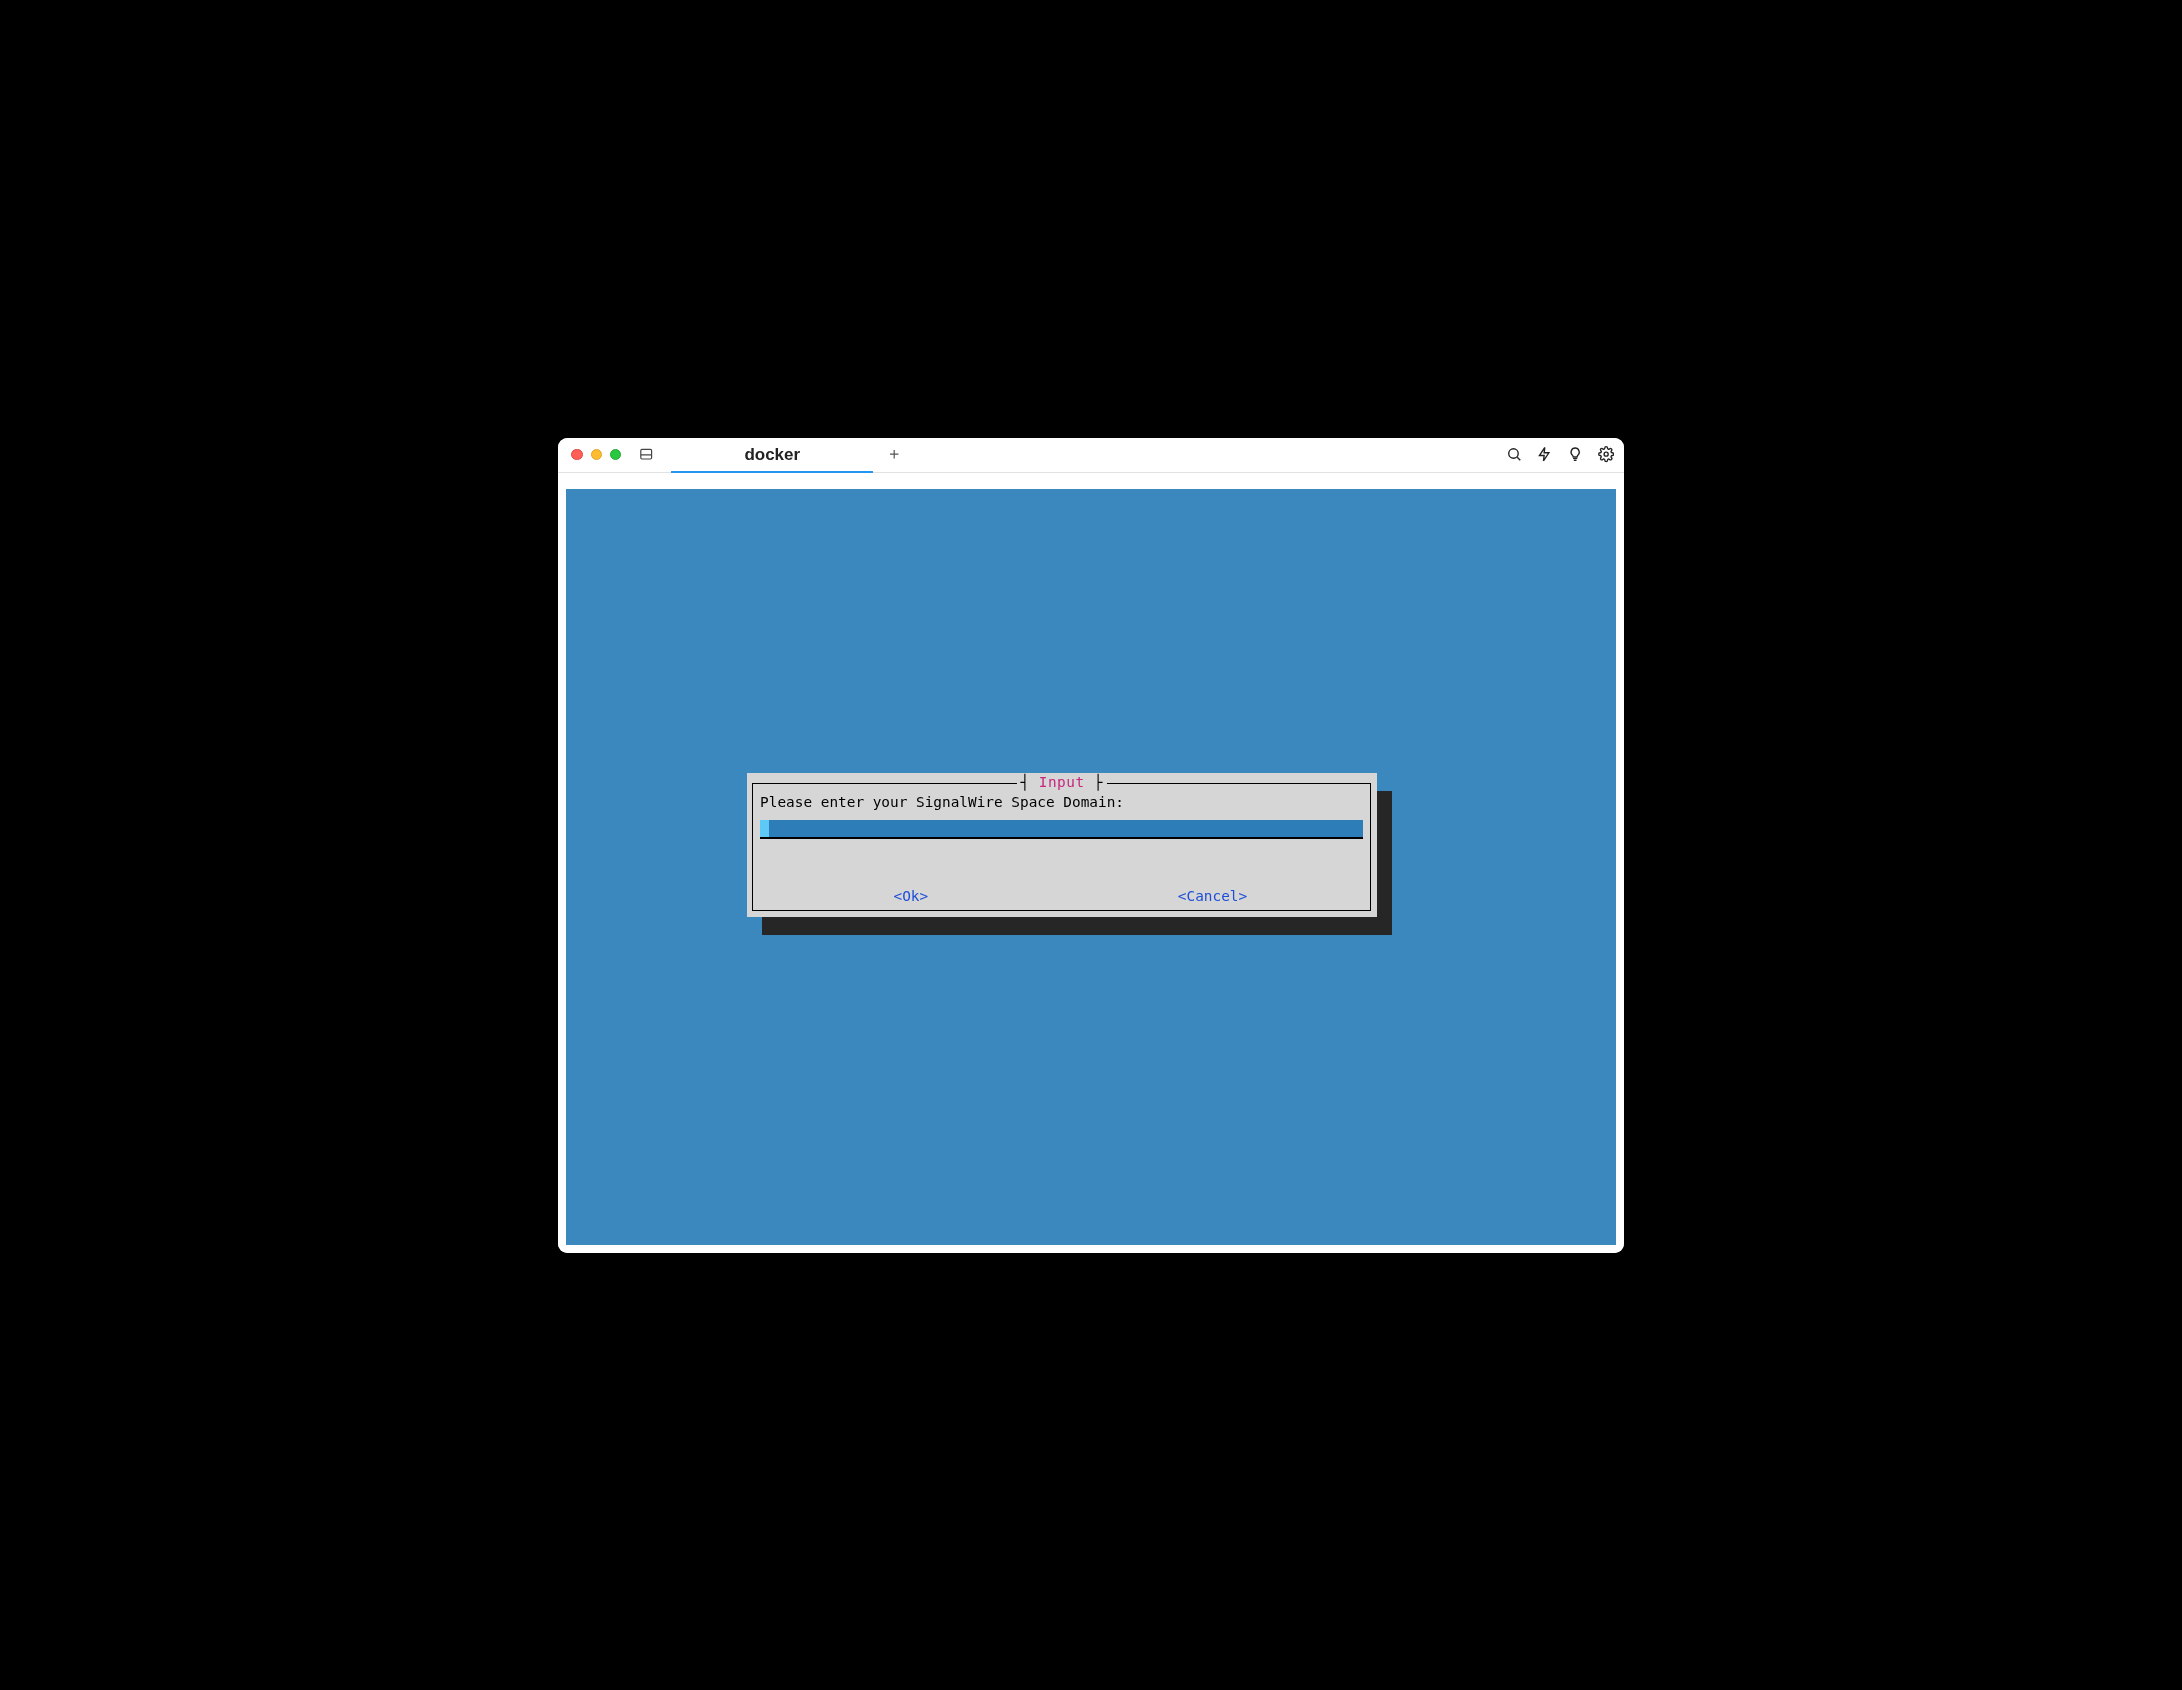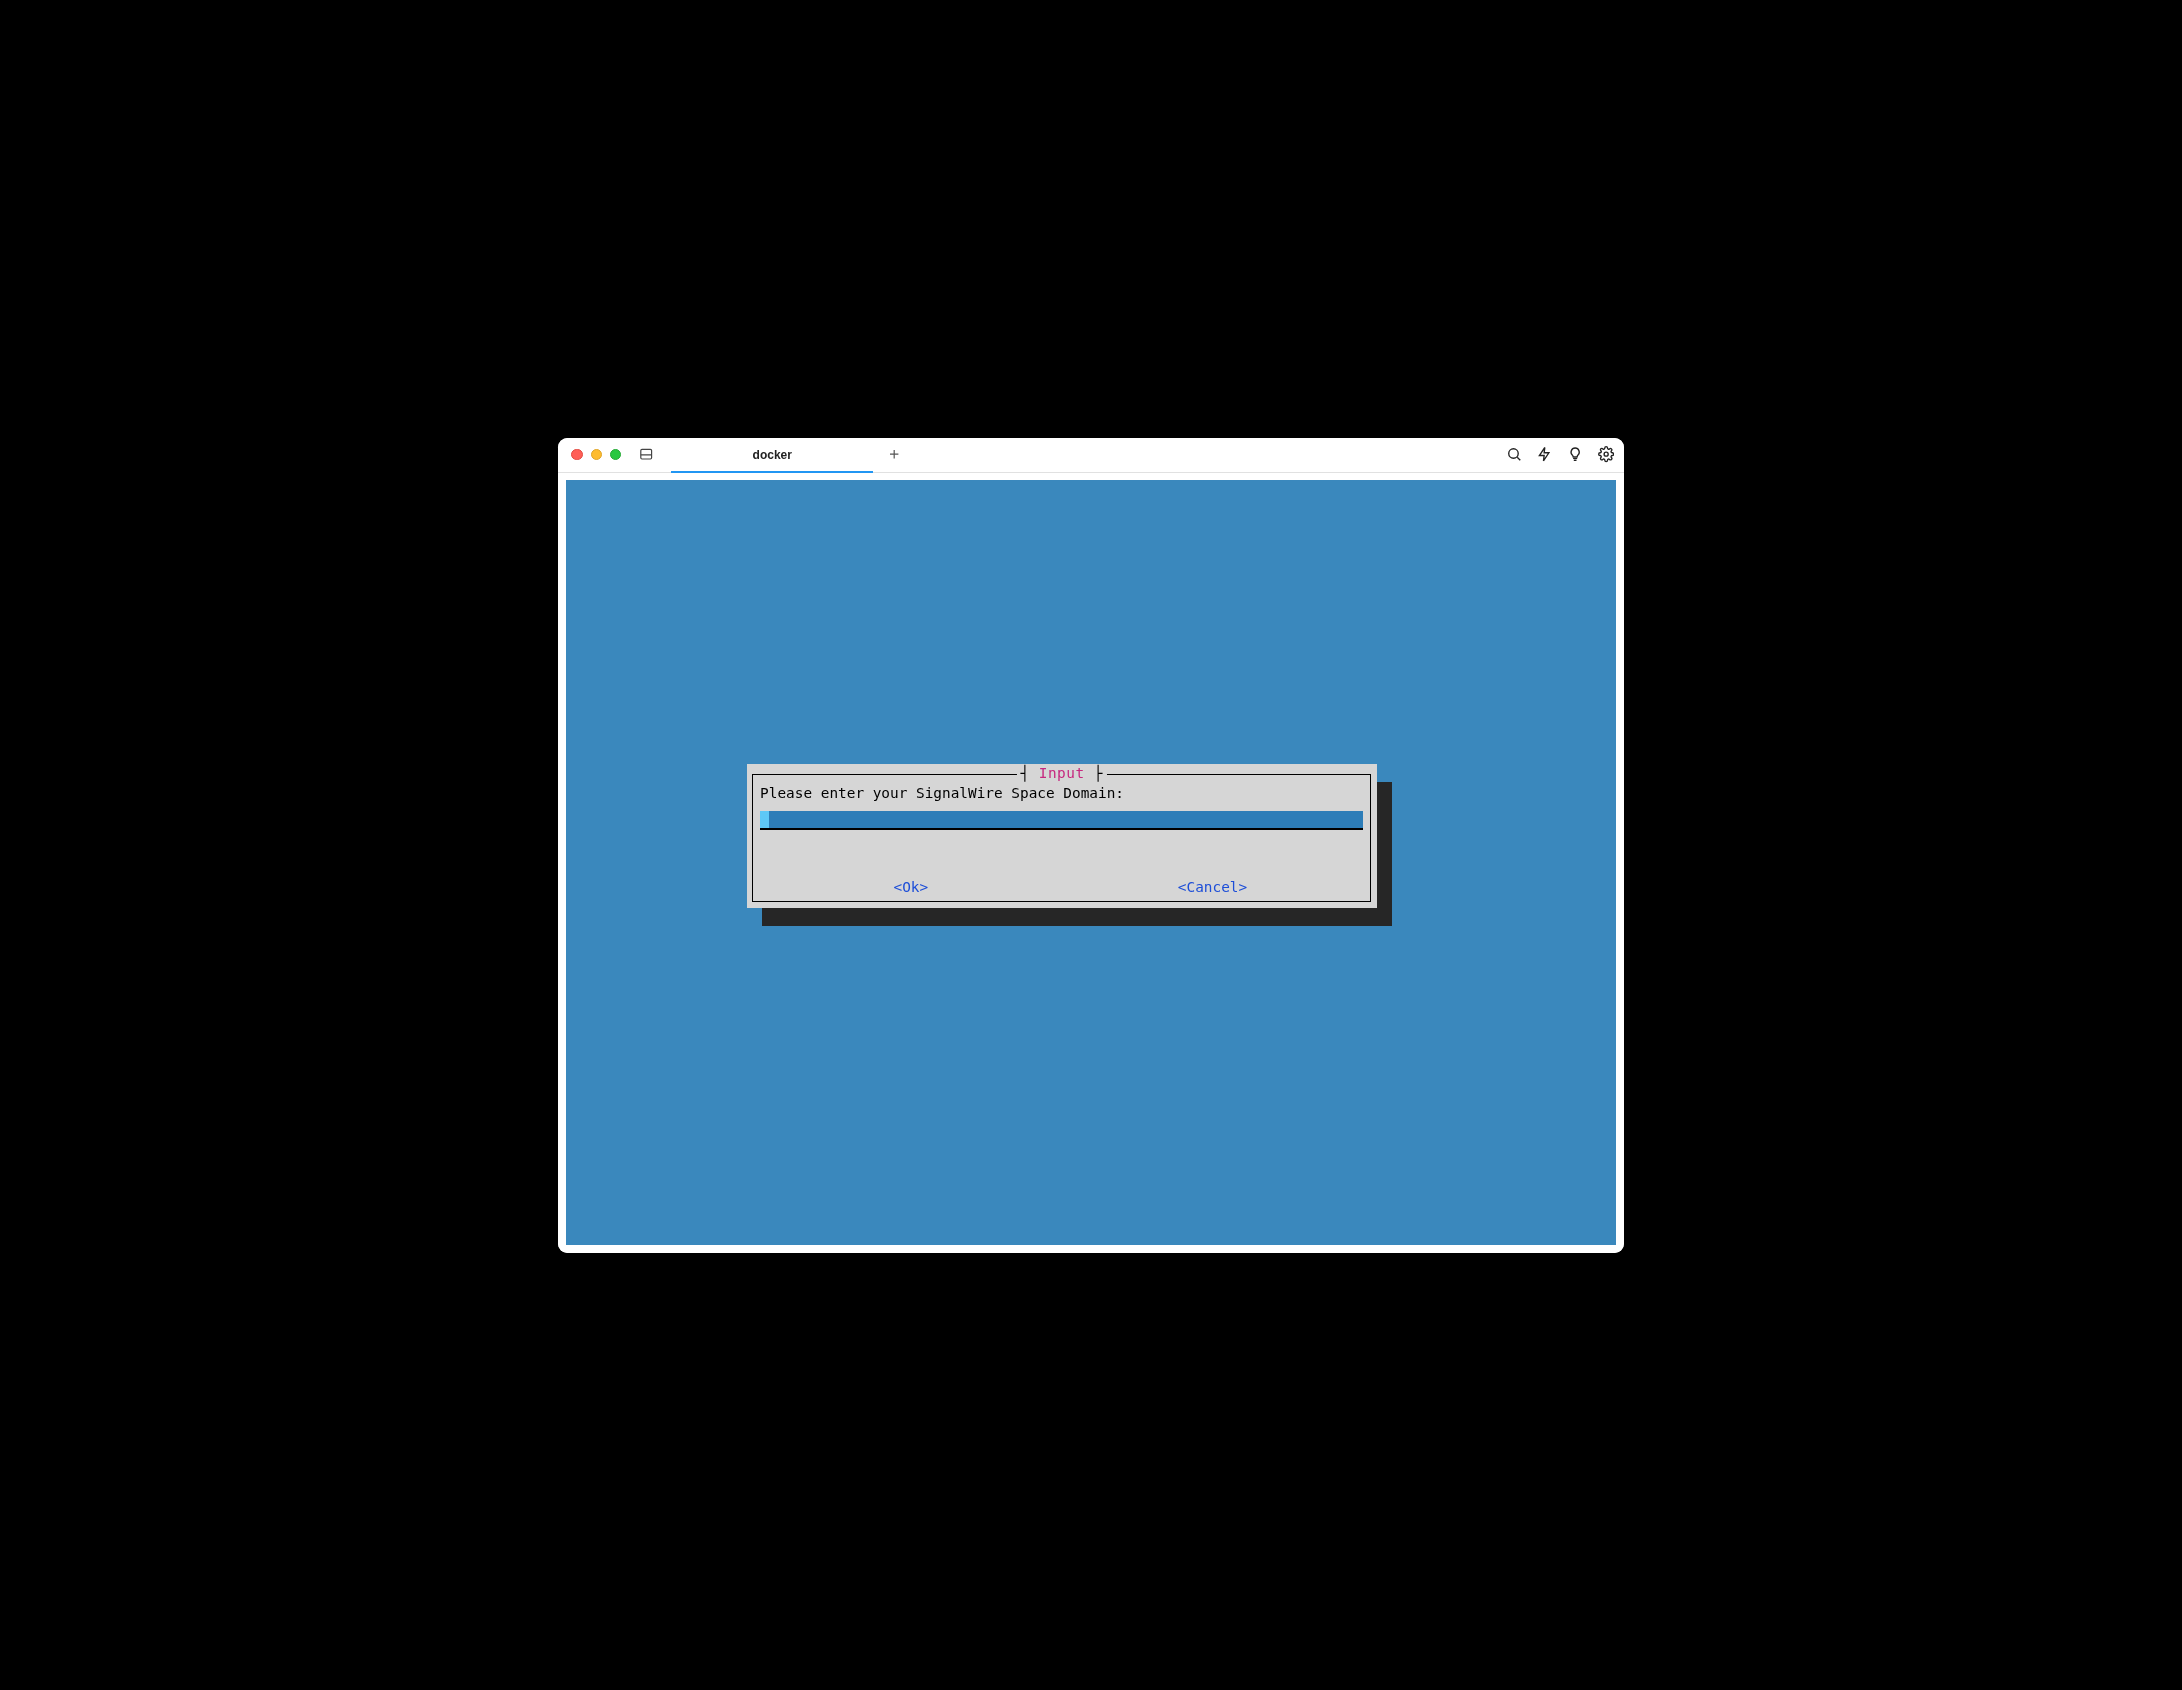--- a/index.html
+++ b/index.html
@@ -55,21 +55,21 @@
       color:#444;
     }
     .panel-icon svg{width:14.4px;height:14.4px;}
 
     .tab {
       height: 100%;
       display:flex;
       align-items:center;
       justify-content:center;
       min-width: 202px;
-      font-size: 12px;
+      font-size: 17px;
       font-weight: 600;
       color:#222;
       position:relative;
     }
     .tab::after{
       content:"";
       position:absolute;
       left:0; right:0; bottom:-1px;
       height:1.9px;
       background:#2196f3;
@@ -103,20 +103,21 @@
       padding: 7.7px;
       display:flex;
     }
     .screen {
       flex:1;
       background:#3a88bd;
       position:relative;
       font-family: "Menlo","Consolas","DejaVu Sans Mono",monospace;
       font-size: 14.4px;
       color:#000;
+      margin-top:9px;
     }
 
     
     .dialog-shadow{
       position:absolute;
       left: 196px;
       top: 302px;
       width: 630px;
       height: 144px;
       background:#262626;

